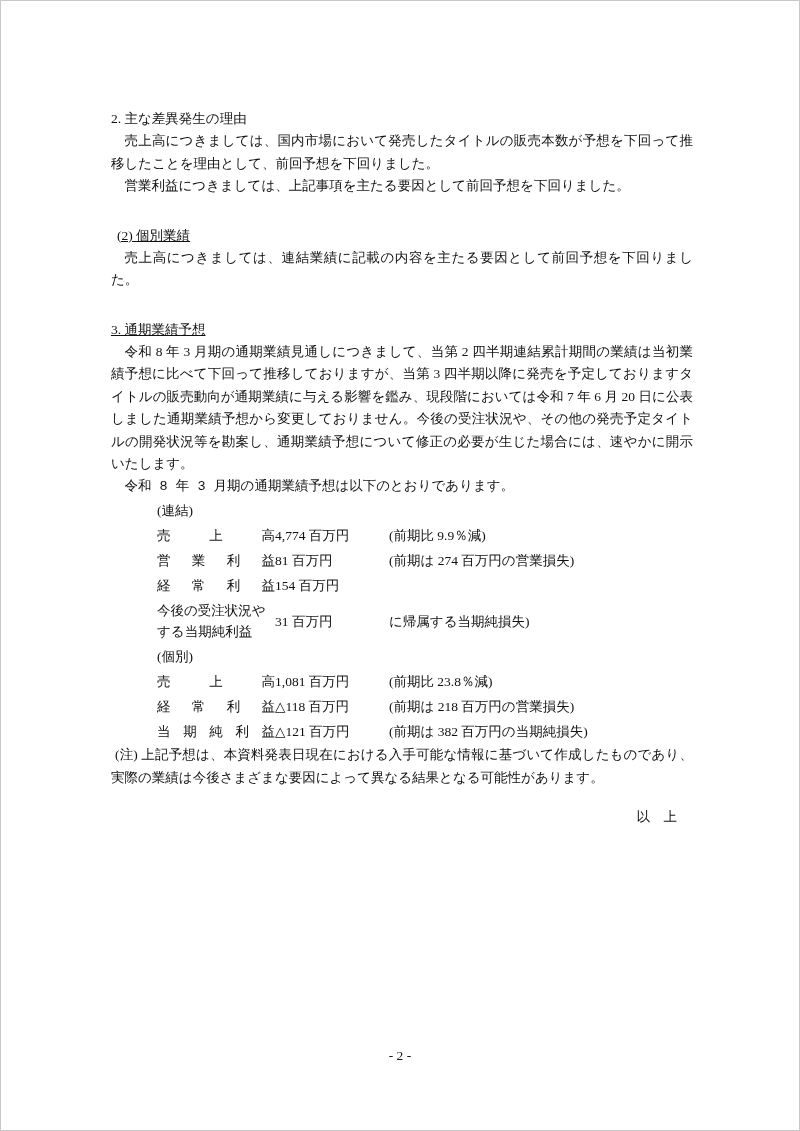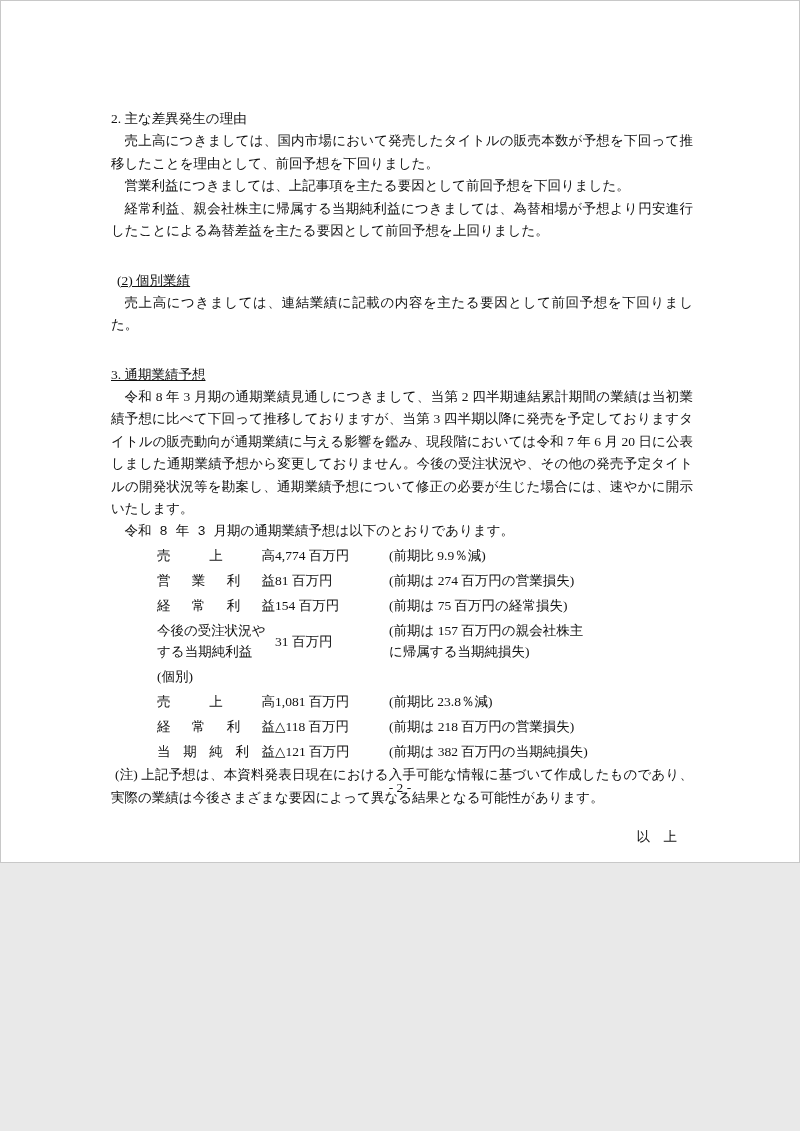--- a/index.html
+++ b/index.html
@@ -1,18 +1,18 @@
 <!DOCTYPE html>
 <html><head>
 <meta charset="utf-8">
 <style>
   html,body{margin:0;padding:0;background:#e9e9e9;}
   .page{
     position:relative;
-    width:800px;height:863px;
+    width:800px;height:1131px;
     margin:0 auto;
     background:#ffffff;
     border:1px solid #c8c8c8;
     box-sizing:border-box;
     padding:106px 106px 0 110px;
     font-family:"Liberation Serif","DejaVu Serif",serif;
     font-size:13.5px;
     color:#111;
     overflow:hidden;
   }
@@ -39,59 +39,57 @@
 </style>
 </head>
 <body>
 
 <div class="page">
 
   <div class="h">2. 主な差異発生の理由</div>
 
   <p class="body">売上高につきましては、国内市場において発売したタイトルの販売本数が予想を下回って推移したことを理由として、前回予想を下回りました。</p>
   <p class="body">営業利益につきましては、上記事項を主たる要因として前回予想を下回りました。</p>
-  <p class="body">経常利益、親会社株主に帰属する当期純利益につきましては、為替相場が予想より円安進行したことによる為替差益を主たる要因として前回予想を上回りました。</p>
 
   <div class="sub gap2">(2) 個別業績</div>
   <p class="body">売上高につきましては、連結業績に記載の内容を主たる要因として前回予想を下回りました。</p>
 
   <div class="h gap2">3. 通期業績予想</div>
   <p class="body">令和 8 年 3 月期の通期業績見通しにつきまして、当第 2 四半期連結累計期間の業績は当初業績予想に比べて下回って推移しておりますが、当第 3 四半期以降に発売を予定しておりますタイトルの販売動向が通期業績に与える影響を鑑み、現段階においては令和 7 年 6 月 20 日に公表しました通期業績予想から変更しておりません。今後の受注状況や、その他の発売予定タイトルの開発状況等を勘案し、通期業績予想について修正の必要が生じた場合には、速やかに開示いたします。</p>
 
   <p class="body gap">令和 8 年 3 月期の通期業績予想は以下のとおりであります。</p>
 
   <div class="ftable">
 
+    <div class="grp">(連結)</div>
 
     <div class="f-row">
       <span class="f-label">売上高</span>
       <span class="f-value">4,774 百万円</span>
       <span class="f-note">(前期比 9.9％減)</span>
     </div>
 
     <div class="f-row">
       <span class="f-label">営業利益</span>
       <span class="f-value">81 百万円</span>
       <span class="f-note">(前期は 274 百万円の営業損失)</span>
     </div>
 
     <div class="f-row">
       <span class="f-label">経常利益</span>
       <span class="f-value">154 百万円</span>
-      <span class="f-note">(前期は 75 百万円の経常損失)</span>
     </div>
 
     <div class="f-row multi">
       <span class="f-label stack">
         <div>今後の受注状況や</div>
         <div>する当期純利益</div>
       </span>
       <span class="f-value">31 百万円</span>
       <span class="f-note stack">
-        <div>(前期は 157 百万円の親会社株主</div>
         <div>に帰属する当期純損失)</div>
       </span>
     </div>
 
     <div class="grp">(個別)</div>
 
     <div class="f-row">
       <span class="f-label">売上高</span>
       <span class="f-value">1,081 百万円</span>
       <span class="f-note">(前期比 23.8％減)</span>

